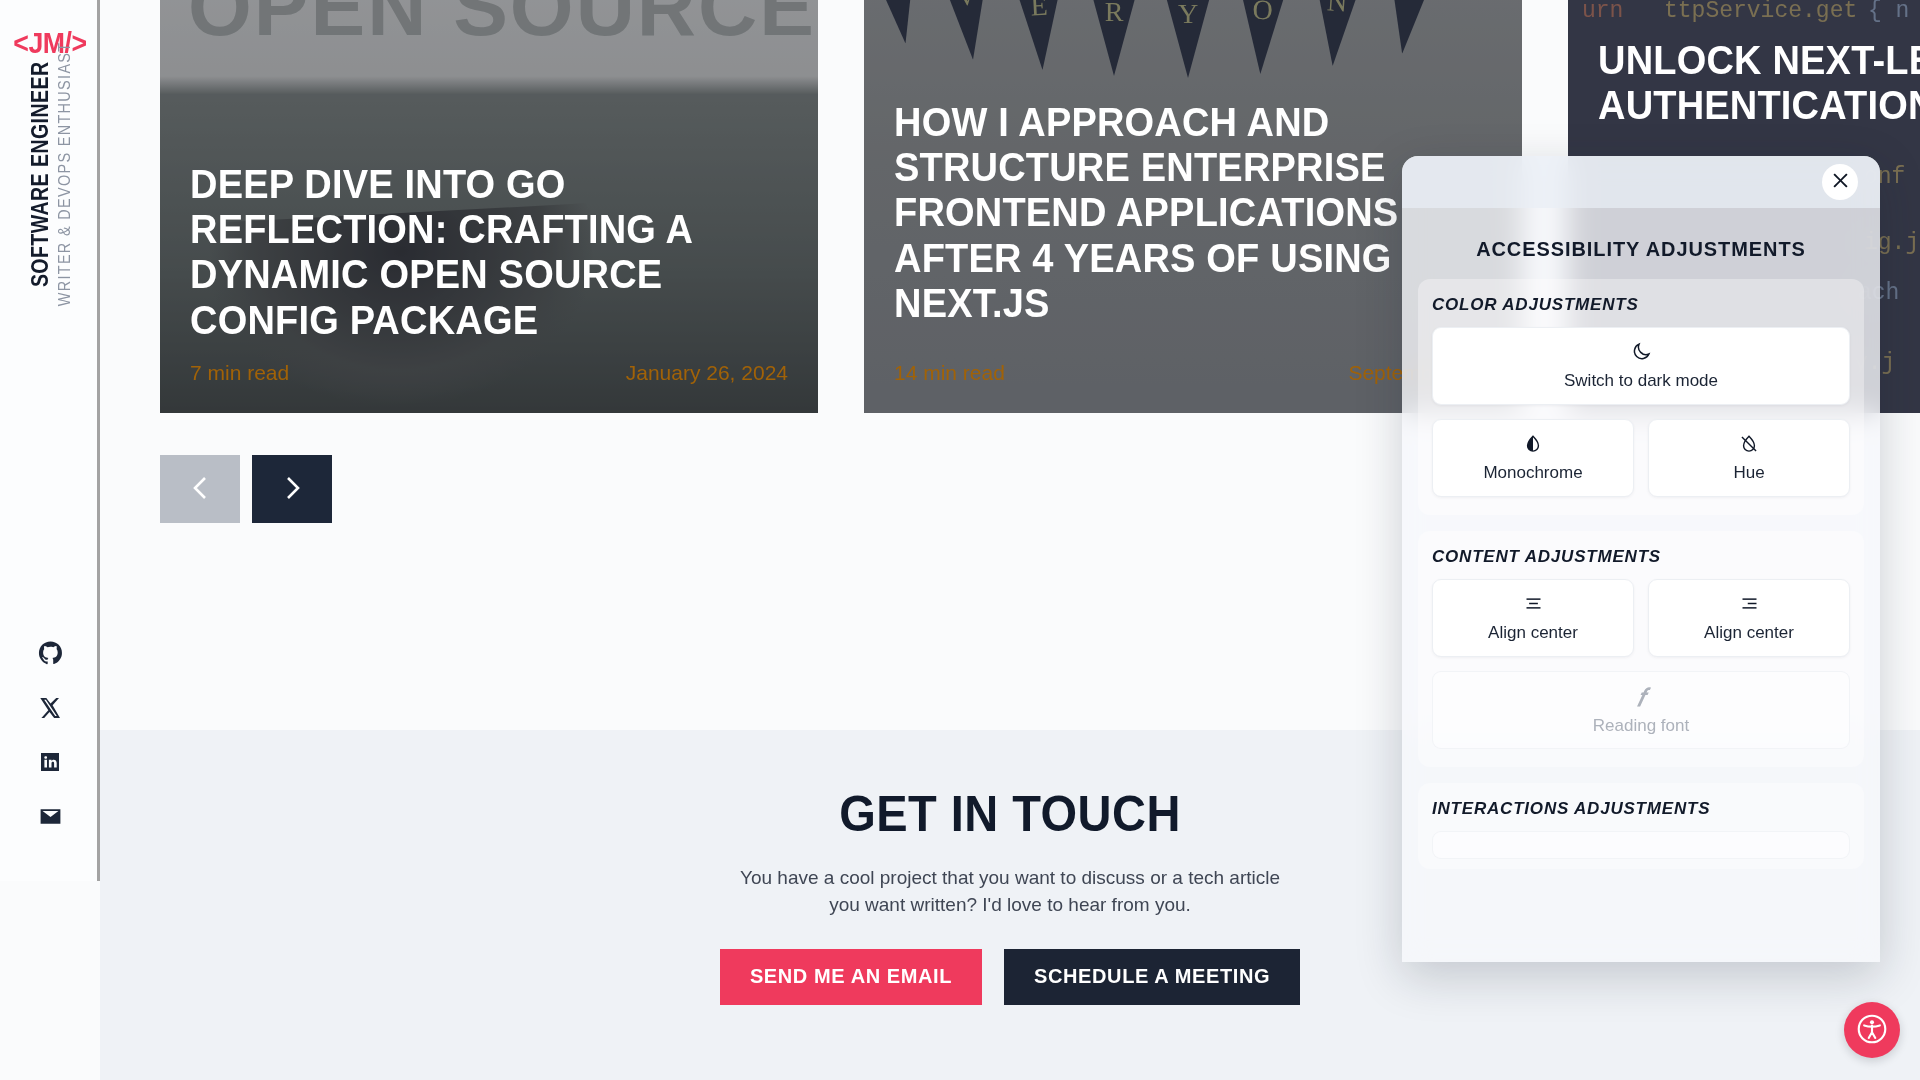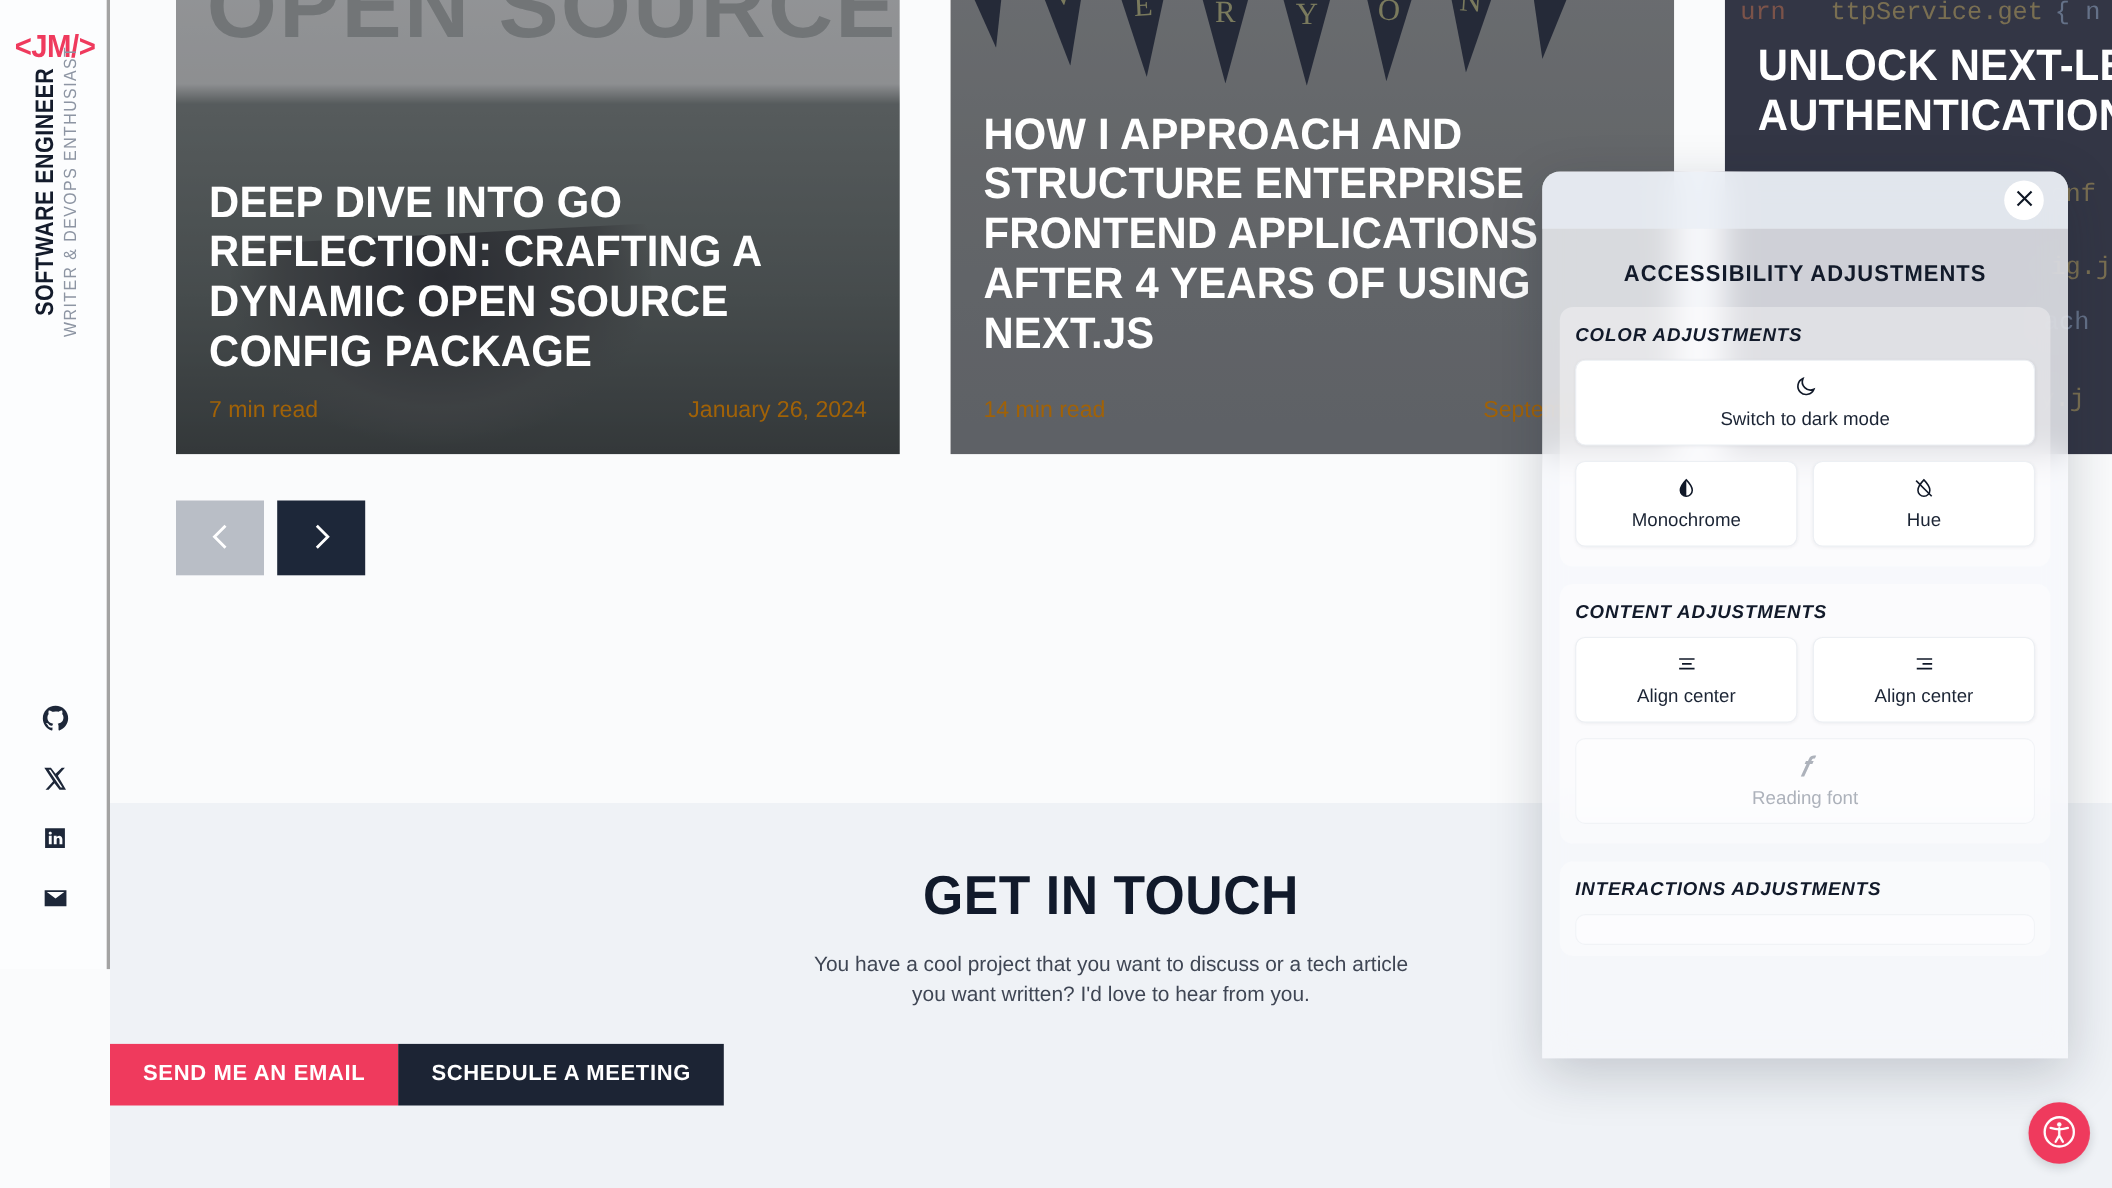--- a/index.html
+++ b/index.html
@@ -125,21 +125,21 @@
   .contact-inner { width: 100%; text-align: center; padding-top: 55px; }
   .contact h2 {
     font-family: "Liberation Sans Narrow", "Liberation Sans", sans-serif;
     font-weight: bold; font-size: 50px; letter-spacing: .5px;
     color: #111a2b; text-transform: uppercase; transform: scaleX(0.94);
   }
   .contact p {
     margin: 22px auto 0; width: 570px; font-size: 19px; line-height: 1.42;
     color: #3f4654;
   }
-  .cta { margin-top: 30px; display: flex; }
+  .cta { margin-top: 30px; display: flex; gap: 22px; justify-content: center; }
   .cta a {
     display: inline-flex; align-items: center; justify-content: center;
     height: 56px; padding: 0 30px; text-decoration: none; color: #fff;
     font-family: "Liberation Sans Narrow", "Liberation Sans", sans-serif;
     font-weight: bold; font-size: 20px; letter-spacing: .6px; text-transform: uppercase;
   }
   .cta .primary { background: #ef3a5d; min-width: 205px; }
   .cta .secondary { background: #1c2434; min-width: 205px; }
 
   

